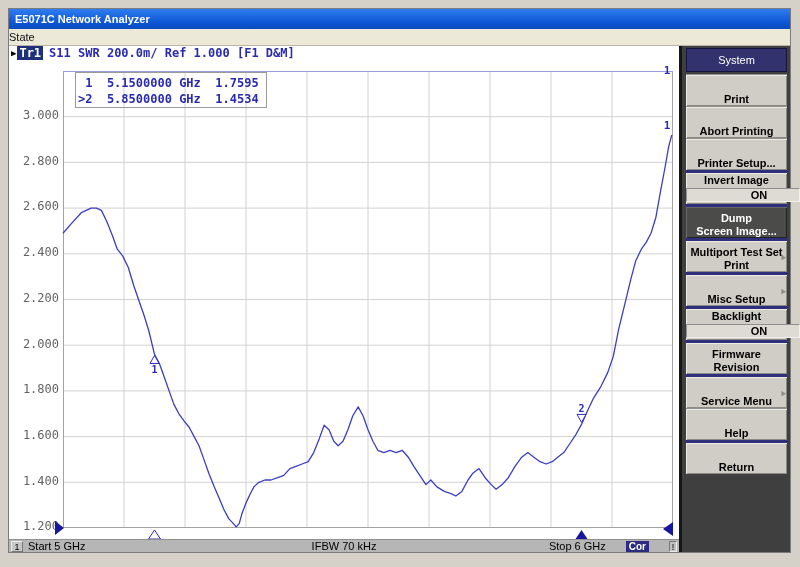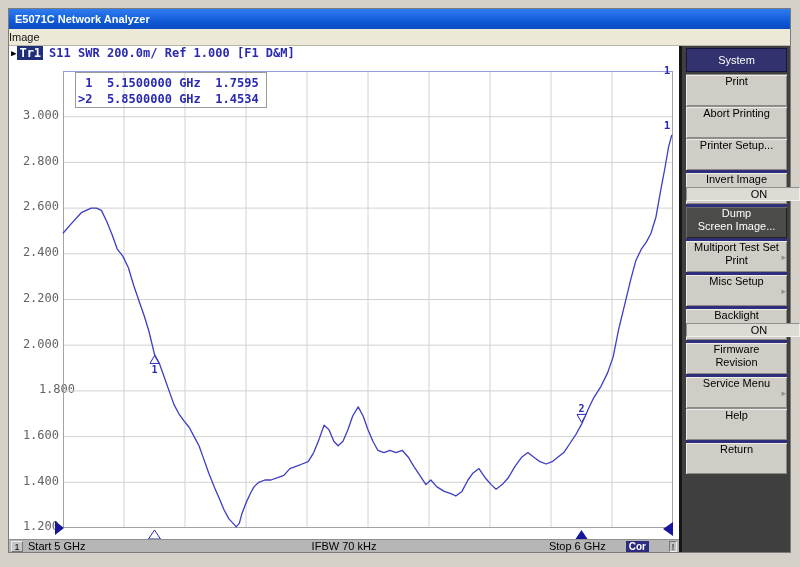--- a/index.html
+++ b/index.html
@@ -24,60 +24,60 @@
   
   .statusbar{position:absolute;left:0;right:0;bottom:0;height:13px;background:#b6b6b6;border-top:1px solid #8f8f8f;font-size:11px;color:#000;display:flex;align-items:center;box-sizing:border-box;}
   .ch-box{display:inline-block;width:12px;height:11px;margin:0 5px 0 2px;background:#c6c6c6;border:1px solid;border-color:#ececec #777 #777 #ececec;font-size:9px;line-height:10px;text-align:center;box-sizing:border-box;}
   .sb-center{position:absolute;left:50%;transform:translateX(-50%);}
   .sb-right{position:absolute;right:2px;display:flex;align-items:center;gap:20px;}
   .cor-badge{background:#2b2b80;color:#fff;font-size:10px;font-weight:bold;padding:0 3px;line-height:11px;}
   .alert-box{display:inline-block;width:8px;height:11px;background:#c0c0c0;border:1px solid;border-color:#777 #ececec #ececec #777;font-size:9px;line-height:10px;text-align:center;box-sizing:border-box;}
   
   .sidebar{width:111px;background:#3f3f3f;border-left:3px solid #161616;box-sizing:border-box;padding:2px 3px 0 4px;}
   .sk-header{height:22px;line-height:22px;text-align:center;background:#32326e;border:1px solid #14143c;color:#fff;font-size:11px;margin-bottom:2px;}
-  .softkey{position:relative;background:#d0cdc6;color:#000;font-size:11px;text-align:center;min-height:31px;display:flex;flex-direction:column;justify-content:flex-start;box-shadow:inset 1px 1px 0 #eeece7, inset -1px -1px 0 #8d8a84;cursor:default;}
+  .softkey{position:relative;background:#d0cdc6;color:#000;font-size:11px;text-align:center;min-height:31px;display:flex;flex-direction:column;justify-content:flex-end;box-shadow:inset 1px 1px 0 #eeece7, inset -1px -1px 0 #8d8a84;cursor:default;font-weight:bold;}
   .softkey.sep-navy{border-top:3px solid #2e2e7a;}
   .softkey.sep-thin{border-top:1px solid #8f8f8f;}
   .softkey.active{background:#4b4b49;color:#fff;box-shadow:inset 1px 1px 0 #6a6a68, inset -1px -1px 0 #222;}
   .sk-line{line-height:13px;}
   .sk-value{width:80px;margin:1px auto 2px;background:#dedbd4;border:1px solid;border-color:#8f8f8f #f2f0ea #f2f0ea #8f8f8f;font-size:11px;line-height:12px;padding-left:32px;}
   .sk-arrow{position:absolute;right:1px;top:50%;transform:translateY(-50%);color:#8f8f8f;font-size:9px;}
   svg{position:absolute;overflow:visible;}
 </style>
 </head>
 <body>
 
 <div>
   <div class="window">
 
     <div class="titlebar">
       <span>E5071C Network Analyzer</span>
     </div>
 
     <div class="menubar">
-      <div class="menu-right">Image</div>
+      <div class="menu-right">State</div>
     </div>
 
     <div class="mainrow">
       <div class="content">
 
         <div class="trace-status">
           <span class="tr-sel">▶</span>
           <span class="tr-badge">Tr1</span>
           <span>S11 SWR 200.0m/ Ref 1.000 [F1 D&amp;M]</span>
         </div>
 
         <div id="ylabels">
             <div class="ylab" style="top: 18px; left: 2px;">3.000</div>
             <div class="ylab" style="top: 63.7px; left: 2px;">2.800</div>
             <div class="ylab" style="top: 109.4px; left: 2px;">2.600</div>
             <div class="ylab" style="top: 155.1px; left: 2px;">2.400</div>
             <div class="ylab" style="top: 200.8px; left: 2px;">2.200</div>
             <div class="ylab" style="top: 246.5px; left: 2px;">2.000</div>
-            <div class="ylab" style="top: 292.2px; left: 18px;">1.800</div>
+            <div class="ylab" style="top: 292.2px; left: 2px;">1.800</div>
             <div class="ylab" style="top: 337.9px; left: 2px;">1.600</div>
             <div class="ylab" style="top: 383.6px; left: 2px;">1.400</div>
             <div class="ylab" style="top: 429.3px; left: 2px;">1.200</div>
             <div class="ylab ref" style="top: 475px; left: 2px;">1.000</div>
           </div>
 
         <div id="plot">
             <svg width="610" height="457" style="left: 54px; top: 25px;">
               <line x1="61" y1="0" x2="61" y2="457" stroke="#d2d2d2" stroke-width="1"></line>
               <line x1="0" y1="45.7" x2="610" y2="45.7" stroke="#d2d2d2" stroke-width="1"></line>

